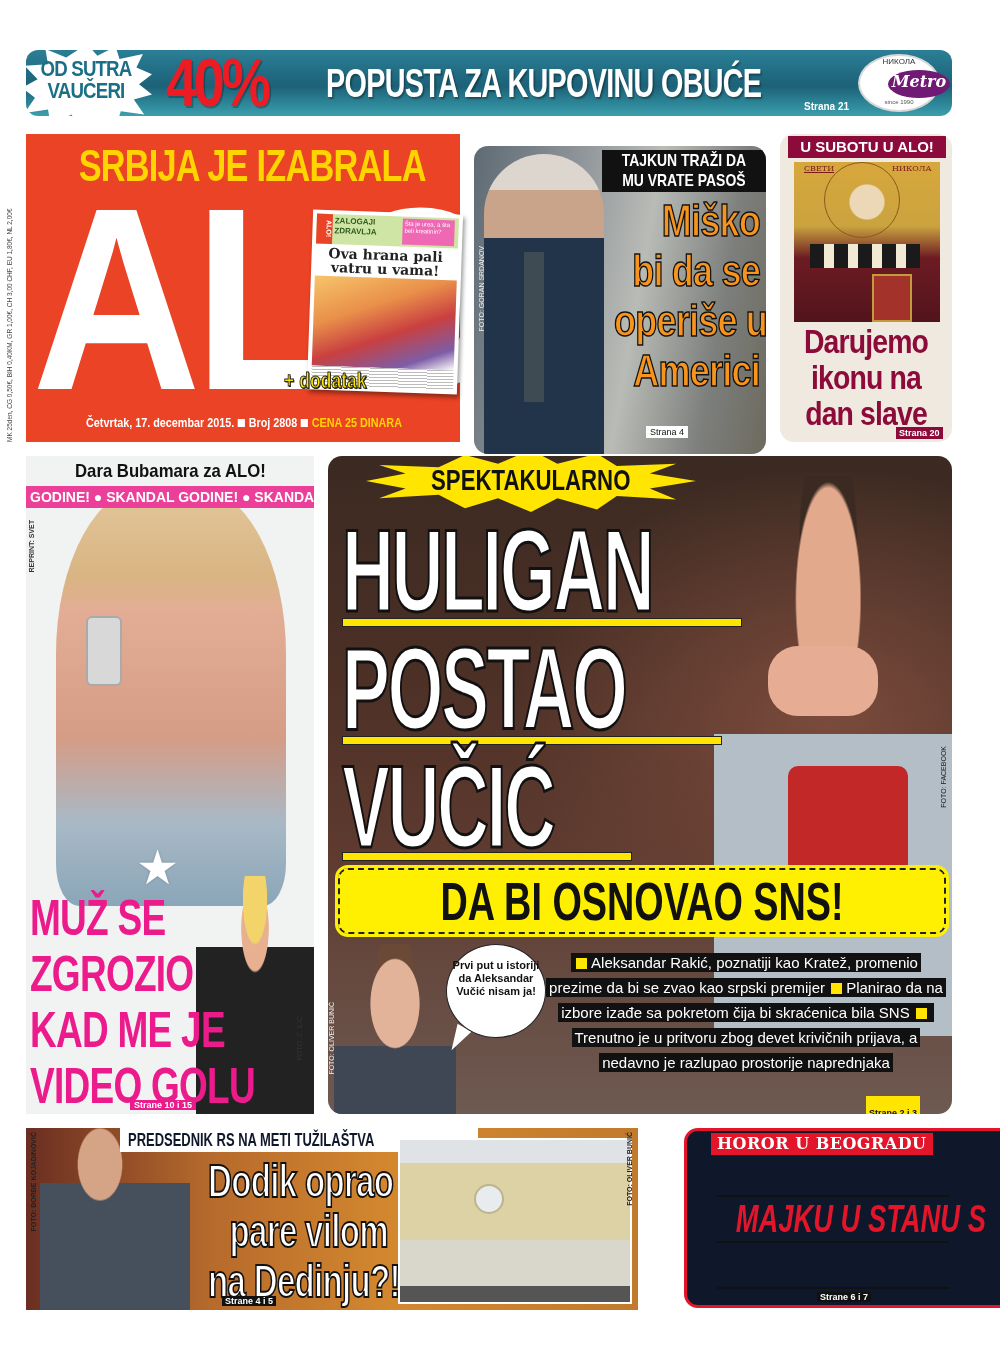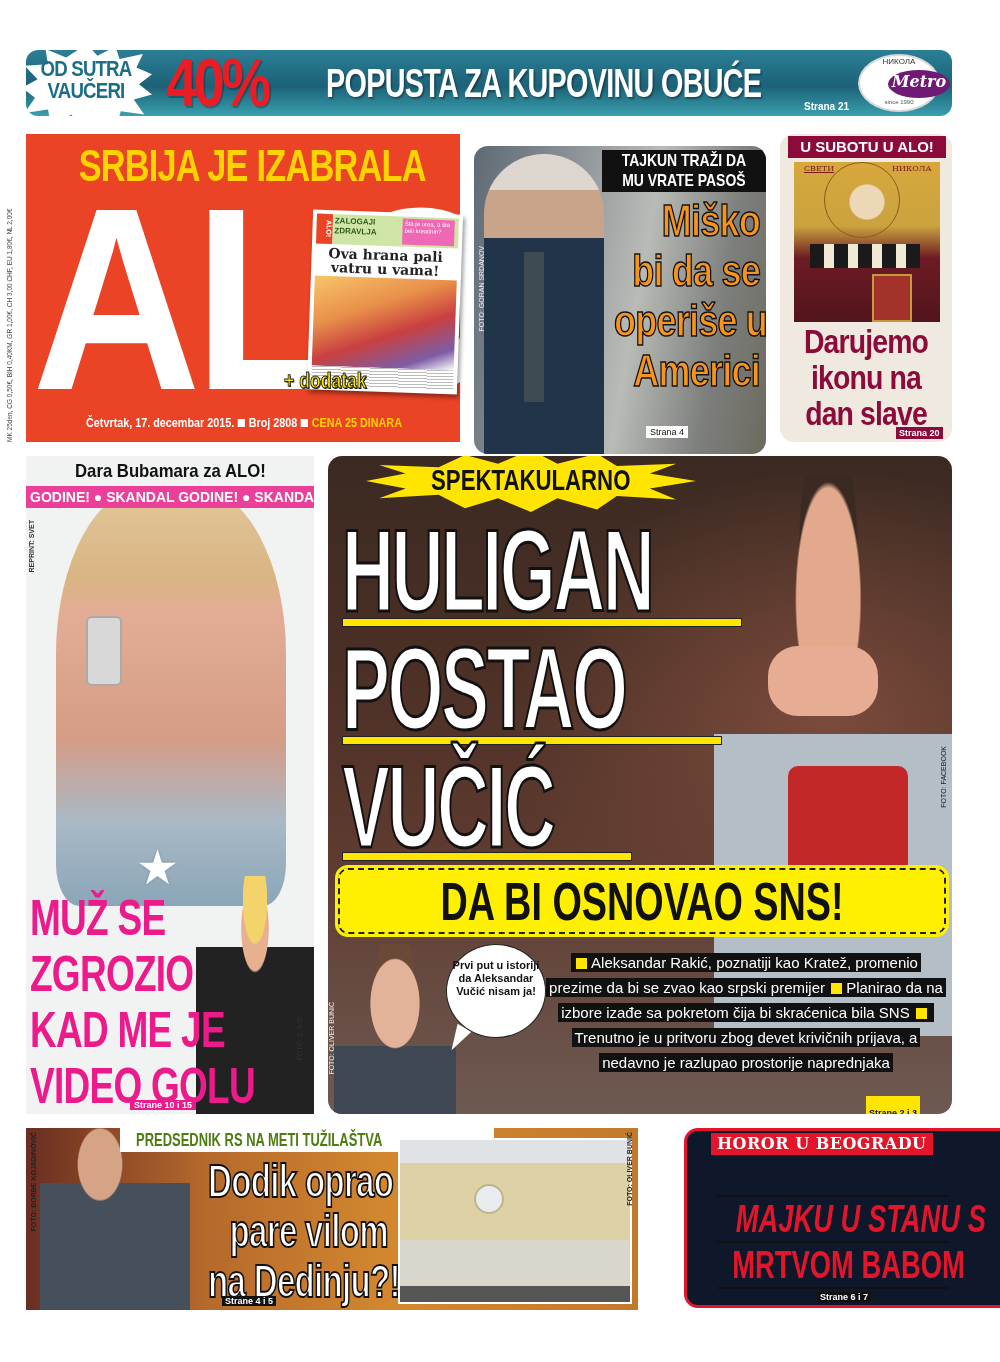--- a/index.html
+++ b/index.html
@@ -153,21 +153,21 @@
   #main .body span { display: inline; background: #111; color: #fff; font-size: 15px; line-height: 25px; padding: 1px 3px;
     box-decoration-break: clone; -webkit-box-decoration-break: clone; }
   #main .body .sq { display: inline-block; width: 11px; height: 11px; background: #ffe500; margin: 0 4px 0 2px; vertical-align: -1px; }
   #main .strana { left: 538px; top: 640px; background: #ffe500; color: #111; font-size: 9px; font-weight: bold; padding: 12px 3px; }
 
   
   #dodik { left: 26px; top: 1128px; width: 612px; height: 182px; background: linear-gradient(90deg, #6a2e22 0%, #b66a2c 30%, #d3882f 60%, #c17a2c 100%); overflow: hidden; }
   #dodik .man { left: 14px; top: 0; width: 150px; height: 182px;
     background: radial-gradient(ellipse at 40% 20%, #d5a386 0 17%, transparent 18%),
                 linear-gradient(180deg, transparent 0 30%, #46505c 30% 100%); }
-  #dodik .kicker { left: 94px; top: 0; background: #fff; color: #4d7c0f; font-weight: 900; font-size: 18px; line-height: 24px; padding: 0 16px;
+  #dodik .kicker { left: 94px; top: 0; background: #fff; color: #0f172a; font-weight: 900; font-size: 18px; line-height: 24px; padding: 0 8px;
     white-space: nowrap; }
   #dodik .kicker span { display: inline-block; transform: scaleX(0.72); transform-origin: left; }
   #dodik .headline { left: 112px; top: 28px; width: 250px; text-align: right; color: #fff; font-weight: 900; font-size: 46px; line-height: 50px;
     -webkit-text-stroke: 2px #111; letter-spacing: -1px; }
   #dodik .headline span { display: block; white-space: nowrap; transform: scaleX(0.72); transform-origin: right; }
   #dodik .strana { left: 196px; top: 168px; background: #111; color: #fff; font-size: 9px; font-weight: bold; padding: 0 3px; }
   #dodik .villa { left: 372px; top: 10px; width: 234px; height: 166px; border: 2px solid #fff;
     background: linear-gradient(180deg, #dfe3e6 0%, #dfe3e6 14%, #ddd2a6 14% 62%, #d9d6cc 62% 90%, #555 90% 100%); }
   #dodik .window { left: 448px; top: 56px; width: 30px; height: 30px; border-radius: 50%; background: #e9ecef; border: 2px solid #bcb48a; }
   #dodik .credit-l { left: 4px; top: 4px; writing-mode: vertical-rl; transform: rotate(180deg); font-size: 7px; color: #222; font-weight: bold; }
@@ -323,16 +323,15 @@
   <div class="abs villa"></div>
   <div class="abs window"></div>
   <div class="abs credit-r">FOTO: OLIVER BUNIĆ</div>
 </div>
 
 <div id="horor" class="abs">
   <div class="abs kicker">HOROR U BEOGRADU</div>
   <div class="abs rule r1"></div>
   <div class="abs line l2 cond"><span>MAJKU U STANU S</span></div>
   <div class="abs rule r2"></div>
-  <div class="abs line l3 cond"><span>MRTVOM BABOM</span></div>
   <div class="abs rule r3"></div>
   <div class="abs strana">Strane 6 i 7</div>
 </div>
 
 </body></html>

